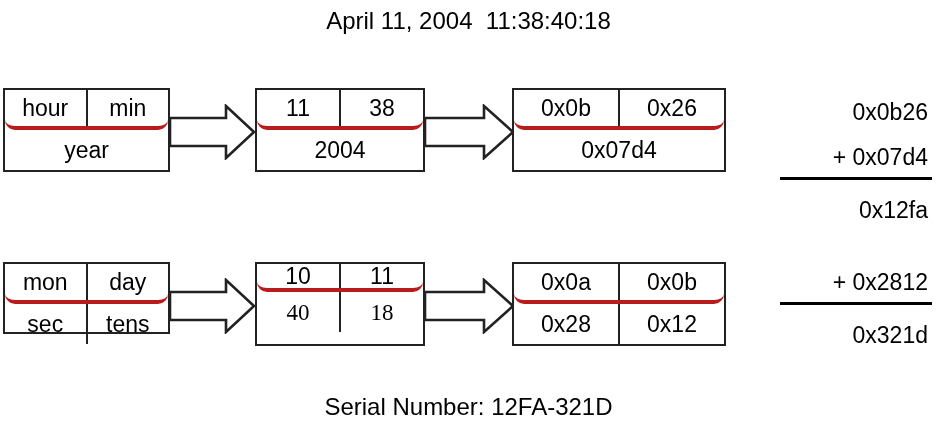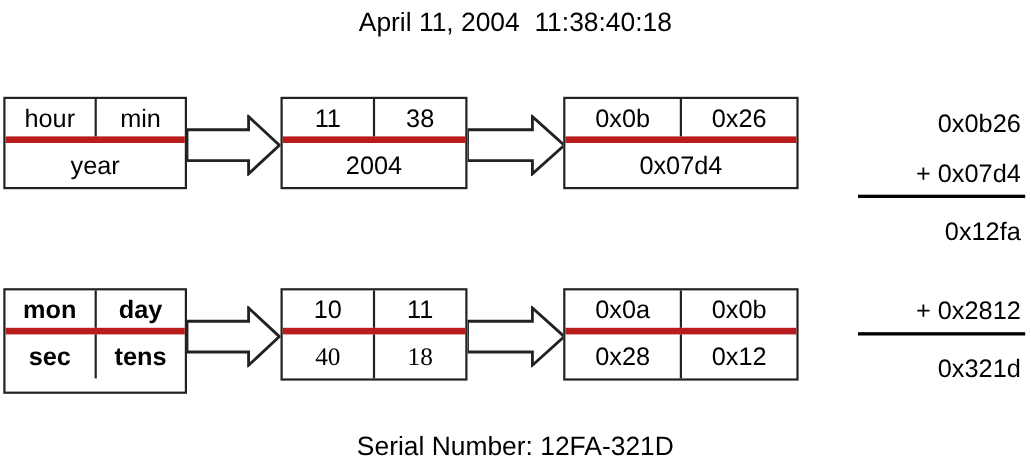--- a/index.html
+++ b/index.html
@@ -42,21 +42,21 @@
     border: 2px solid #222222;
     box-sizing: border-box;
     background: #ffffff;
   }
   .struct-row {
     position: relative;
     display: flex;
     width: 100%;
     box-sizing: border-box;
   }
-  .struct-row.top { border-bottom: 6px solid #b91c1c; }
+  .struct-row.top { border-bottom: 4px solid #b91c1c; border-radius: 10px; }
   .cell {
     flex: 1 1 0;
     box-sizing: border-box;
     display: flex;
     align-items: center;
     justify-content: center;
     font-size: 23px;
     line-height: 1;
     color: #000;
     white-space: nowrap;
@@ -139,39 +139,39 @@
     </div>
   </div>
 
   <div class="sum" style="left:780px; top:82px;">
     <div class="line">0x0b26</div>
     <div class="line">+ 0x07d4</div>
     <div class="rule"></div>
     <div class="line">0x12fa</div>
   </div>
 
-  <div class="struct-box" style="left:3px; top:262px; width:167px; height:96px;font-weight:bold;">
+  <div class="struct-box" style="left:3px; top:262px; width:167px; height:72px;">
     <div class="struct-row top" style="height:40px;">
       <div class="cell divider">mon</div>
       <div class="cell">day</div>
     </div>
     <div class="struct-row" style="height:40px;">
       <div class="cell divider">sec</div>
       <div class="cell">tens</div>
     </div>
   </div>
 
   <div class="arrow" style="left:170px; top:278px;">
     <svg width="86" height="56" viewBox="0 0 86 56">
       <path d="M0 14 L56 14 L56 2 L84 28 L56 54 L56 42 L0 42 Z" fill="#ffffff" stroke="#222222" stroke-width="2.6" stroke-linejoin="miter"></path>
     </svg>
   </div>
 
   <div class="struct-box" style="left:255px; top:262px; width:170px; height:84px;">
-    <div class="struct-row top" style="height:40px;">
+    <div class="struct-row top" style="height:28px;">
       <div class="cell divider">10</div>
       <div class="cell">11</div>
     </div>
     <div class="struct-row" style="height:40px;font-family:Liberation Serif, serif;">
       <div class="cell divider">40</div>
       <div class="cell">18</div>
     </div>
   </div>
 
   <div class="arrow" style="left:425px; top:278px;">

